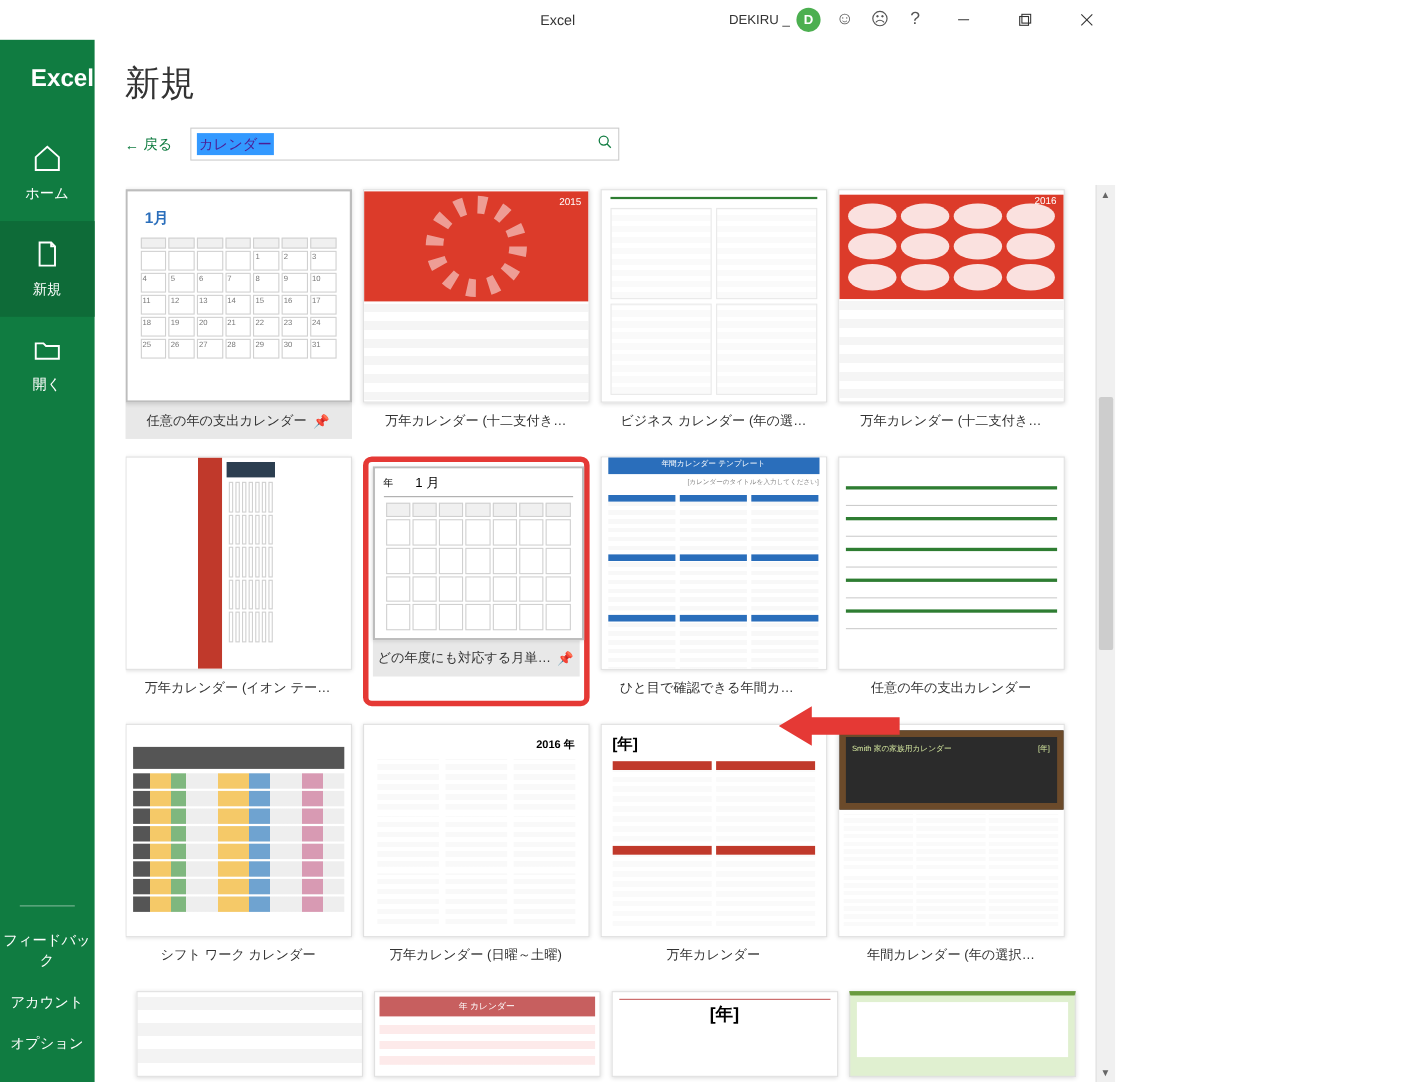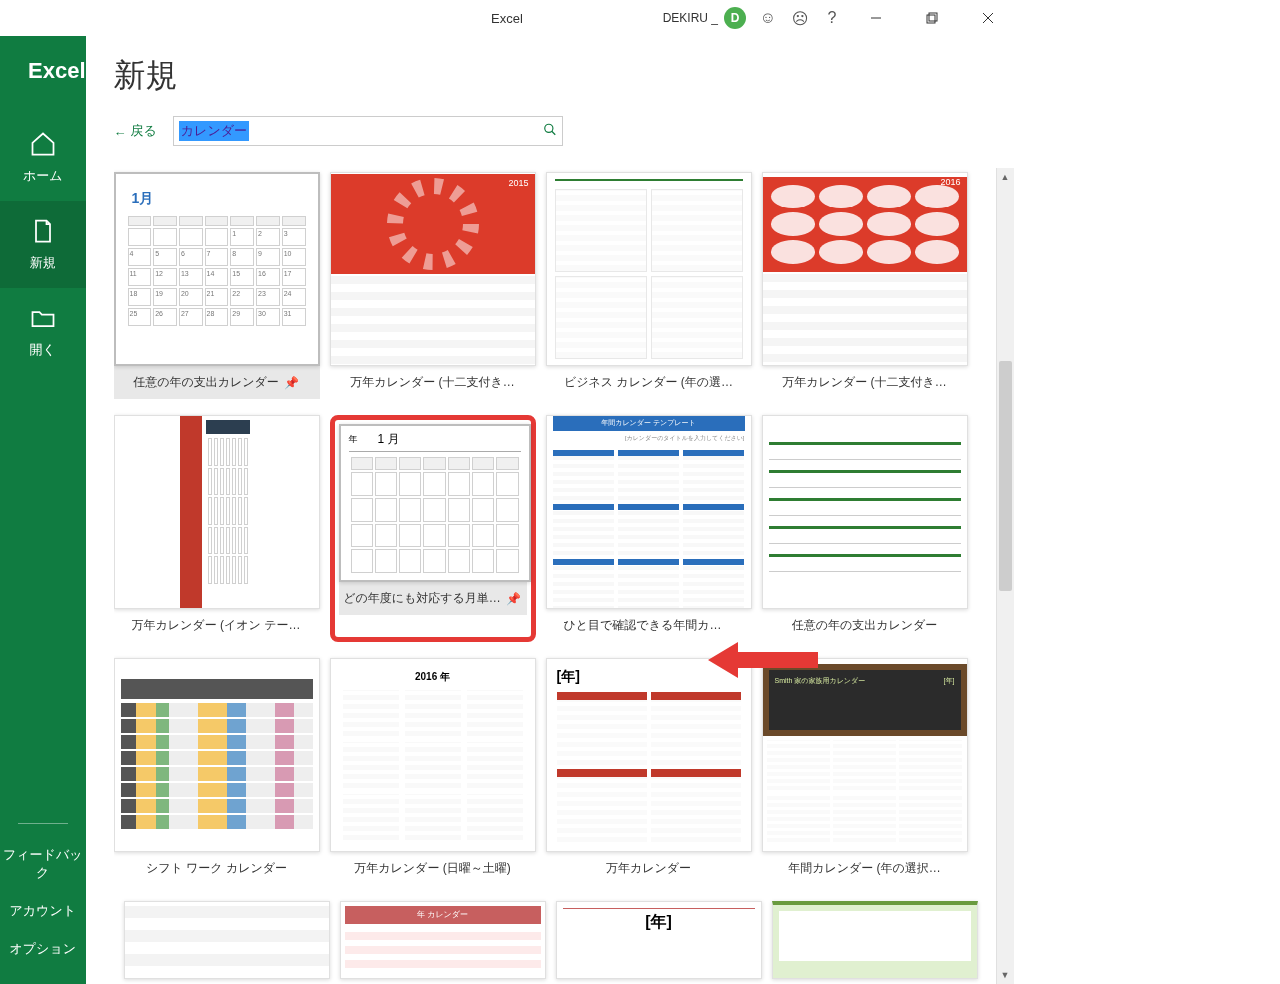--- a/index.html
+++ b/index.html
@@ -70,21 +70,21 @@
 .year-template { background: #fff; padding: 6px; }
 .year-template-head { background: #2a6ebb; height: 16px; font-size: 7px; color: #fff; text-align: center; line-height: 16px; }
 .year-template-body { display: grid; grid-template-columns: 1fr 1fr 1fr; gap: 4px; margin-top: 4px; height: 160px; }
 .year-template-body div { border-top: 6px solid #2a6ebb; background: repeating-linear-gradient(0deg,#f8f8f8,#f8f8f8 4px,#fff 4px,#fff 8px); font-size: 5px; }
 .shift { padding: 6px; }
 .shift-line { height: 14px; margin-bottom: 2px; background: linear-gradient(90deg,#555 8%,#f5c968 8% 18%,#7fb77e 18% 25%,#eee 25% 40%,#f5c968 40% 55%,#6fa3d0 55% 65%,#eee 65% 80%,#d89ab3 80% 90%,#eee 90%); }
 .shift-head { height: 20px; background: #555; margin-bottom: 4px; }
 .exp { padding: 6px; }
 .exp-row { height: 18px; border-top: 3px solid #2e7d32; border-bottom: 1px solid #ccc; margin-bottom: 10px; }
 .simple-year { padding: 12px; font-size: 7px; }
-.simple-year-title { text-align: center; font-size: 10px; font-weight: bold; margin-bottom: 6px; }
+.simple-year-title { text-align: right; font-size: 10px; font-weight: bold; margin-bottom: 6px; }
 .simple-year-grid { display: grid; grid-template-columns: repeat(3,1fr); gap: 6px; height: 150px; }
 .simple-year-grid div { background: repeating-linear-gradient(0deg,#f9f9f9,#f9f9f9 5px,#fff 5px,#fff 9px); }
 .year-brack { padding: 10px; }
 .year-brack-title { font-size: 14px; font-weight: bold; margin-bottom: 6px; }
 .year-brack-grid { display: grid; grid-template-columns: 1fr 1fr; gap: 4px; height: 150px; }
 .year-brack-grid div { border-top: 8px solid #c0392b; background: repeating-linear-gradient(0deg,#fafafa,#fafafa 5px,#fff 5px,#fff 9px); }
 .family { padding: 0; }
 .family-board { background: #2b2b2b; height: 72px; border: 6px solid #6b4a2a; font-size: 7px; color: #d6e9a0; padding: 6px; position: relative; }
 .family-body { height: 110px; background: #fff; padding: 4px; display: grid; grid-template-columns: repeat(3,1fr); gap: 3px; font-size: 5px; }
 .family-body div { background: repeating-linear-gradient(0deg,#fafafa,#fafafa 4px,#fff 4px,#fff 7px); }

